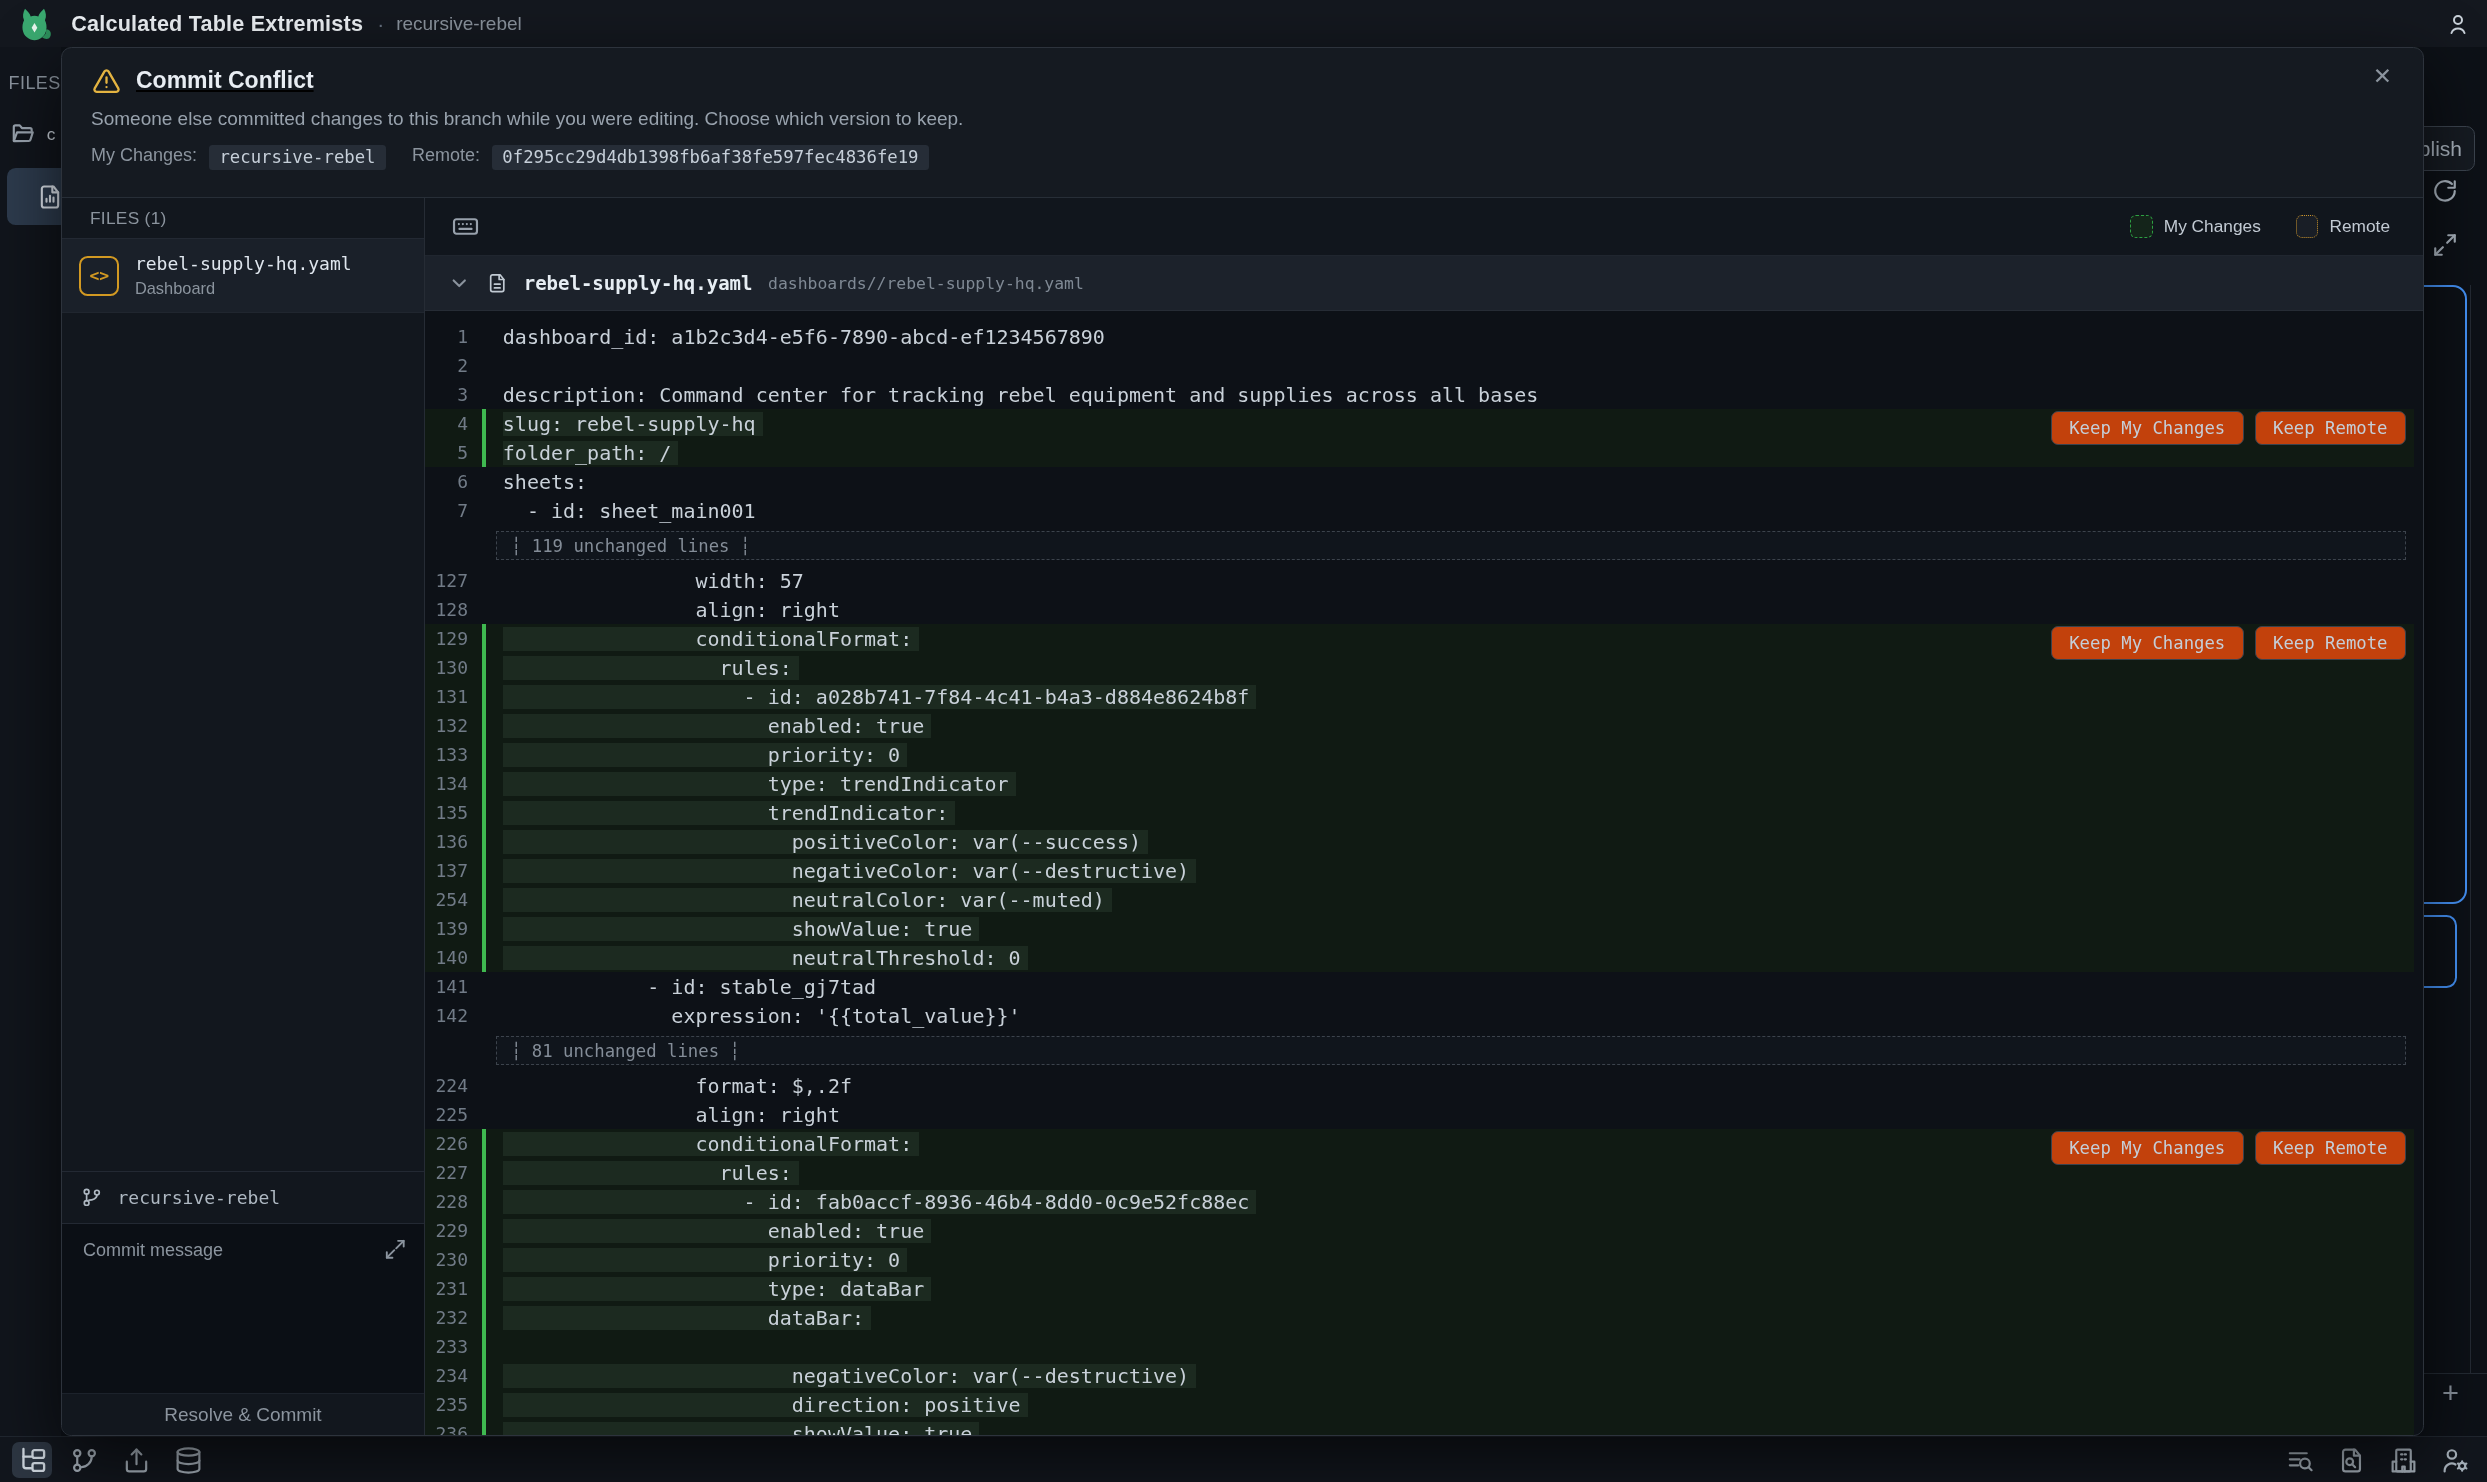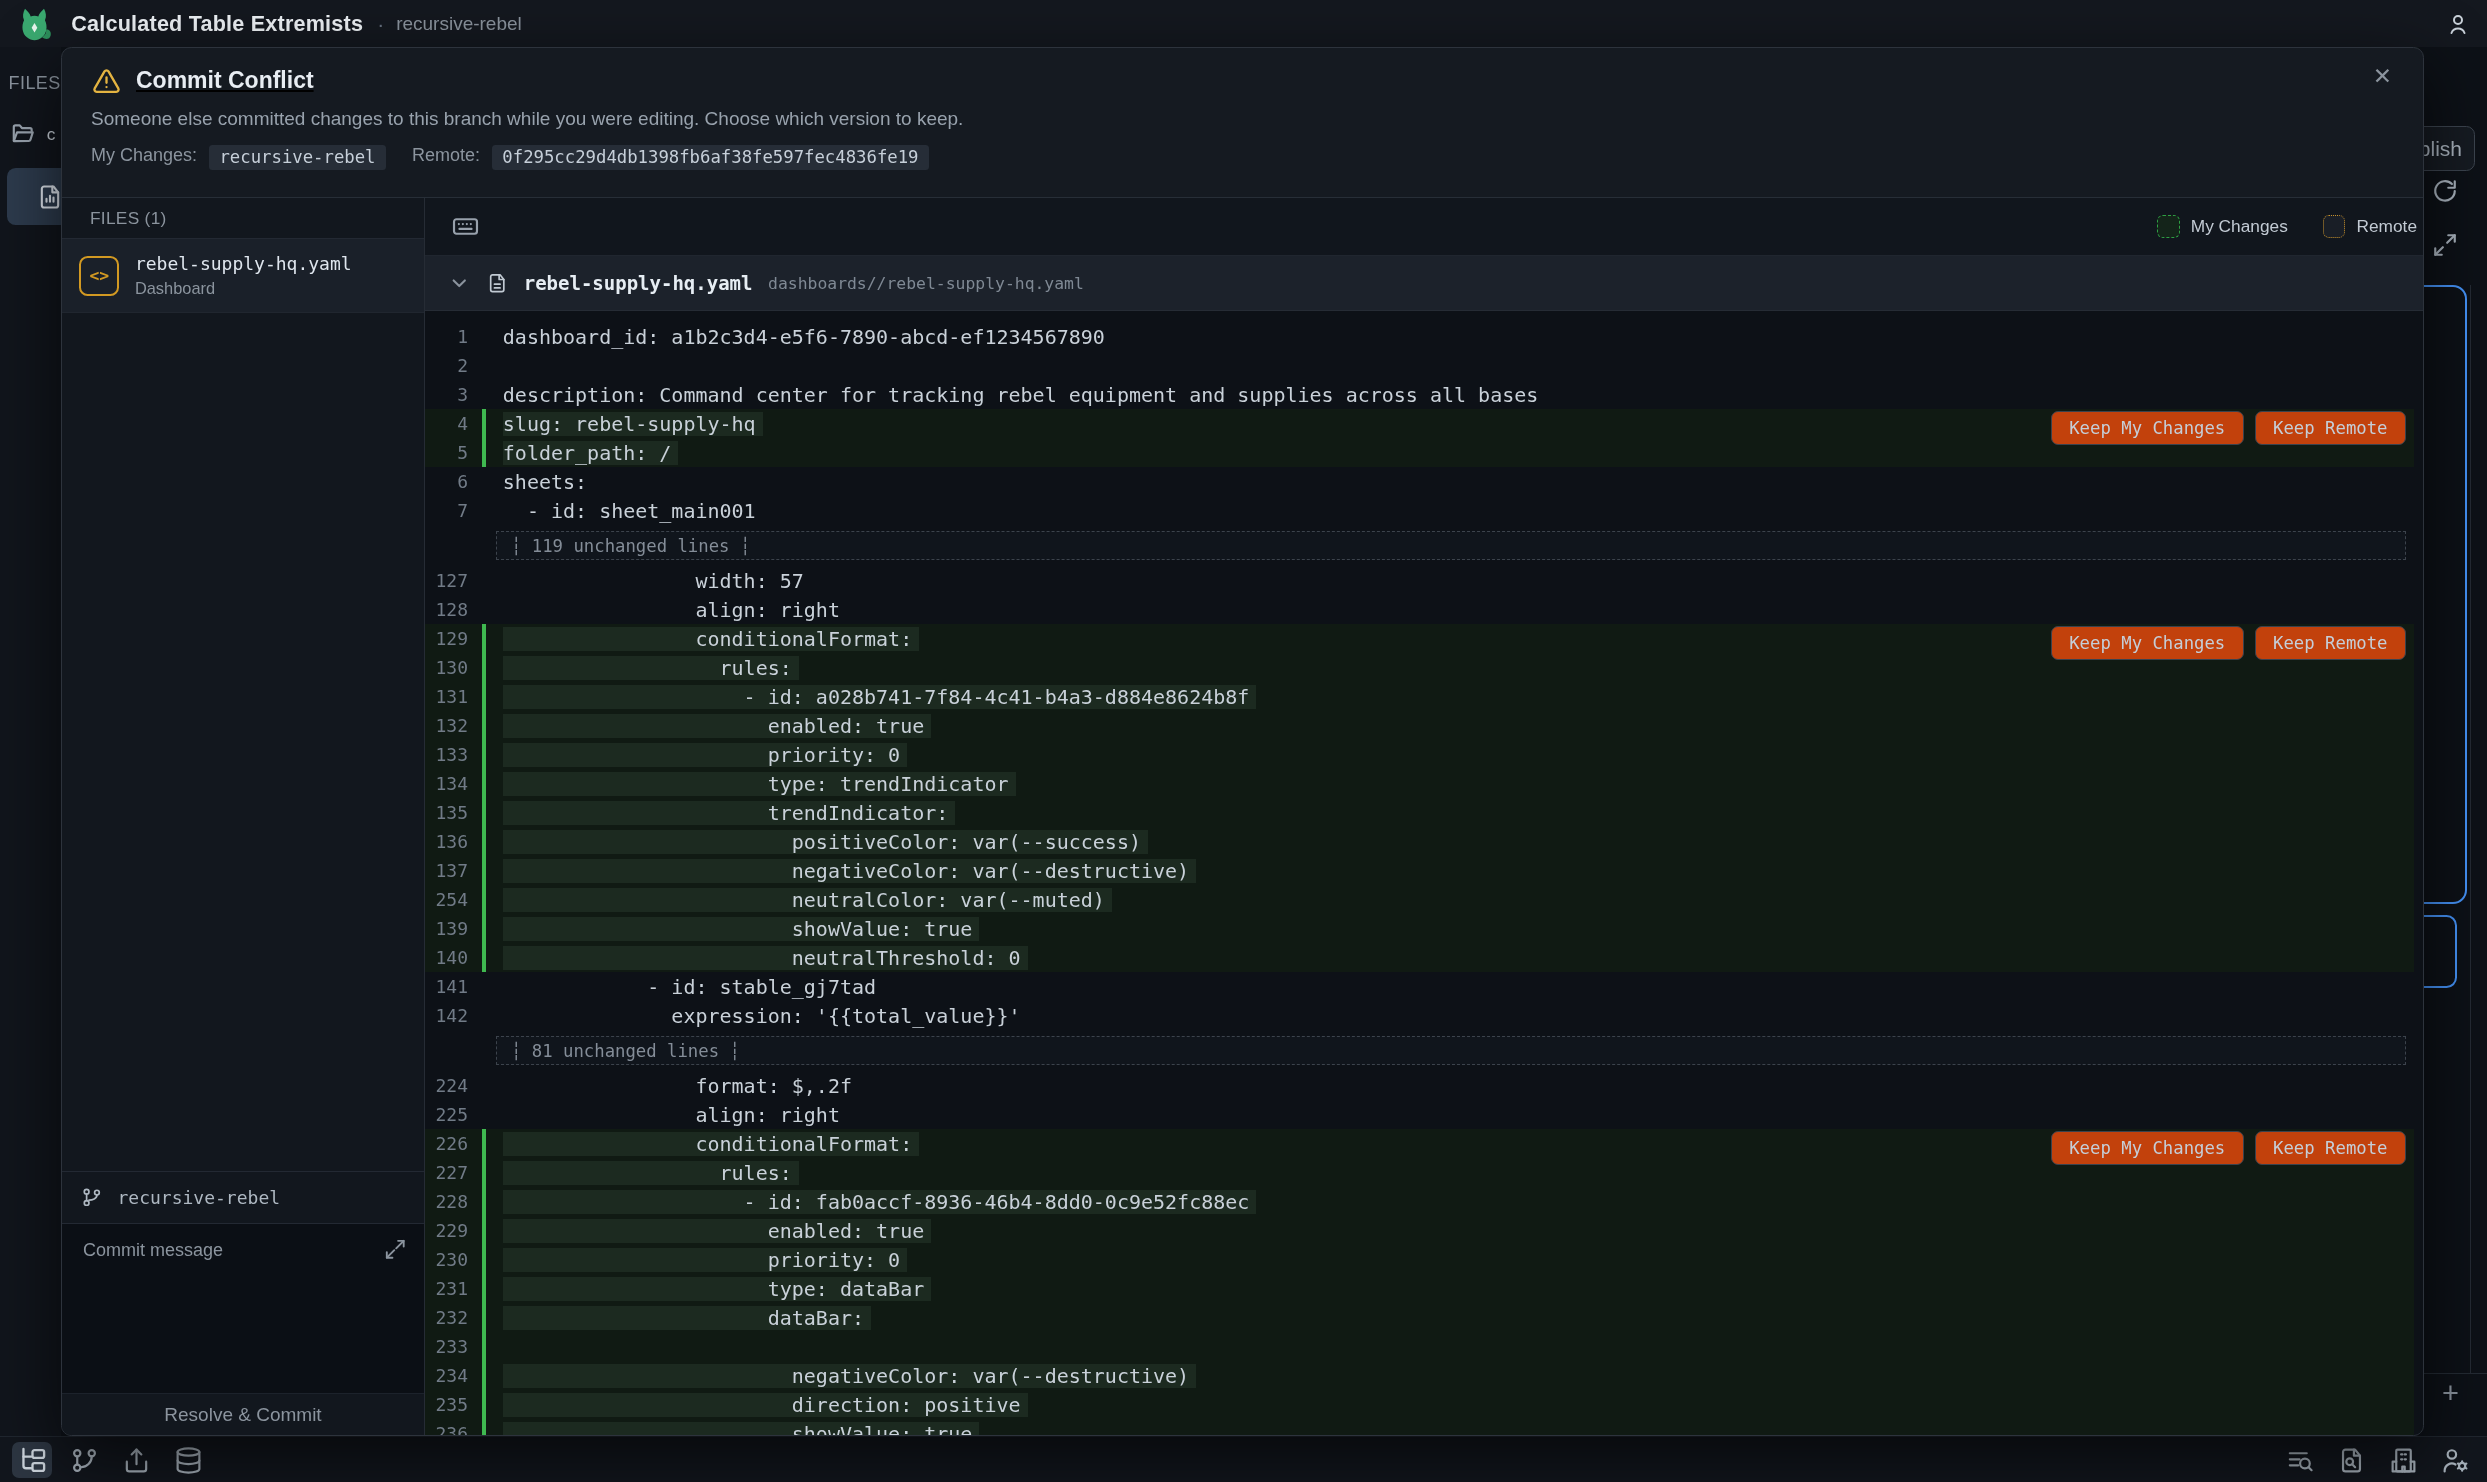--- a/index.html
+++ b/index.html
@@ -81,21 +81,21 @@
                font-family:"Liberation Sans", sans-serif; font-size:18px; color:#e5e5e5; padding:15.6px 52px 15.6px 21px; }
   .sb-commit textarea::placeholder { color:#8b949e; }
   .sb-expand { position:absolute; top:14px; right:17.3px; background:none; border:none; color:#8b949e; cursor:pointer; display:flex; }
   .sb-resolve { height:42px; flex:none; display:flex; align-items:center; justify-content:center; color:#8b949e;
                font-size:19px; background:#12171e; border:none; border-top:0.9px solid #1c222b; cursor:pointer;
                font-family:"Liberation Sans", sans-serif; }
 
   
   .diff { flex:1; display:flex; flex-direction:column; background:#0d1117; min-width:0; }
   .diff-toolbar { height:58px; flex:none; background:#11161d; display:flex; align-items:center;
-                  padding:0 6px 0 26px; border-bottom:0.9px solid #20262f;gap:46px; }
+                  padding:0 33px 0 26px; border-bottom:0.9px solid #20262f;gap:46px; }
   .legend { margin-left:auto; display:flex; align-items:center; gap:35px; }
   .legend-item { display:flex; align-items:center; gap:11.2px; color:#c2cad3; font-size:17.3px; cursor:pointer; }
   .sw { width:22.5px; height:22.5px; border-radius:6px; }
   .sw-mine { background:#14241a; border:1.7px dashed #2ea043; }
   .sw-remote { background:#191e26; border:1.7px dotted #c9922a; }
   .file-hdr { height:55px; flex:none; background:#1c222b; display:flex; align-items:center; gap:15.6px;
               padding:0 19px 0 22.5px; border-bottom:0.9px solid #262c35; }
   .fh-name { font-family:"DejaVu Sans Mono", monospace; font-weight:bold; font-size:19px; color:#e6edf3; }
   .fh-path { font-family:"DejaVu Sans Mono", monospace; font-size:16.4px; color:#7f8994; }
 

